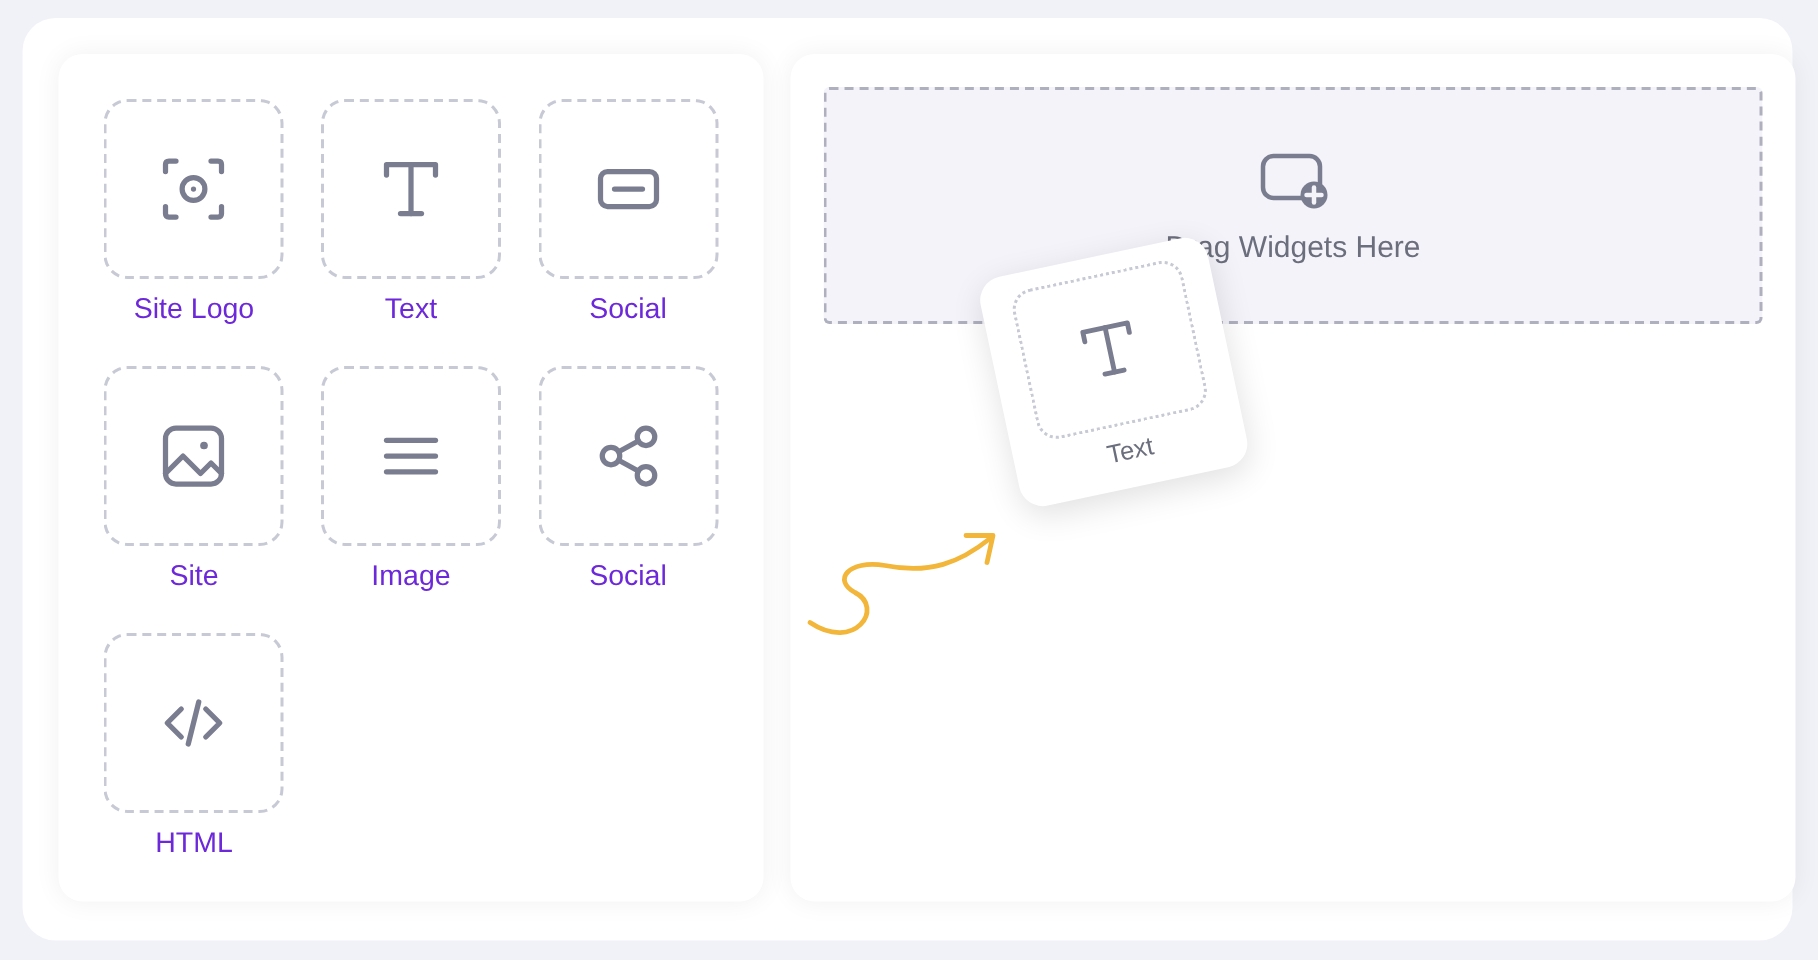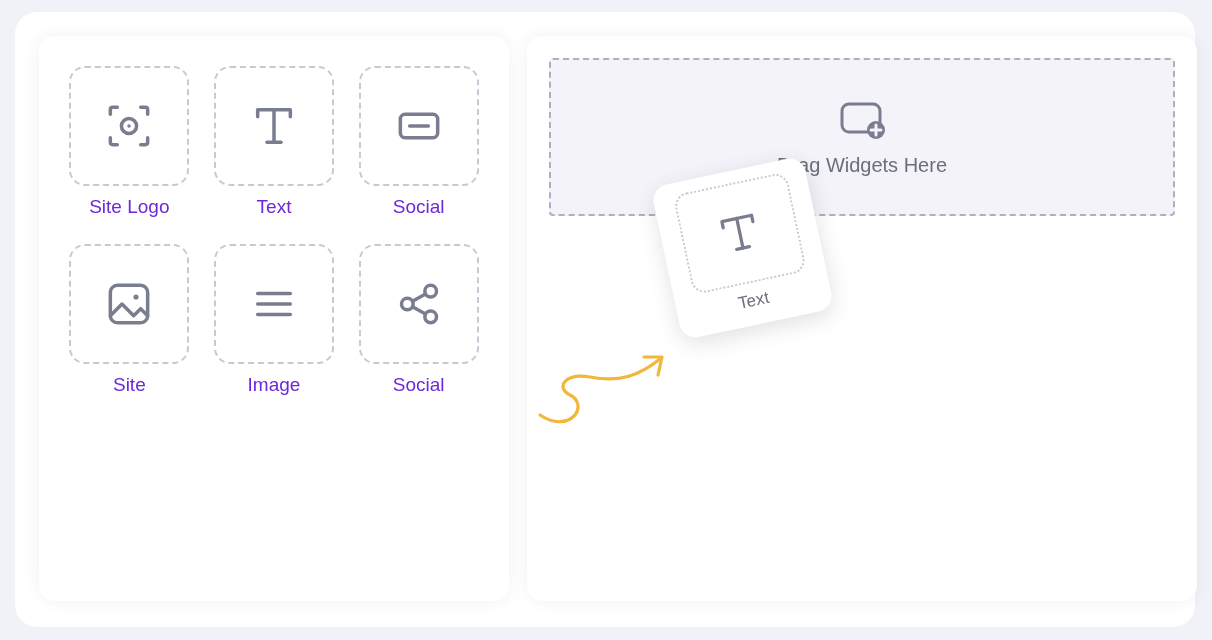--- a/index.html
+++ b/index.html
@@ -199,20 +199,30 @@
             <circle cx="14" cy="24" r="5"></circle>
             <circle cx="34" cy="13" r="5"></circle>
             <circle cx="34" cy="35" r="5"></circle>
             <line x1="18.4" y1="21.6" x2="29.6" y2="15.4"></line>
             <line x1="18.4" y1="26.4" x2="29.6" y2="32.6"></line>
           </svg>
         </div>
         <div class="widget-label">Social</div>
       </div>
 
+      <div class="widget-item">
+        <div class="widget-box">
+          <svg class="icon" width="56" height="56" viewBox="0 0 48 48" fill="none" stroke="#7A7D8F" stroke-width="3" stroke-linecap="round" stroke-linejoin="round">
+            <polyline points="17,16 9,24 17,32"></polyline>
+            <polyline points="31,16 39,24 31,32"></polyline>
+            <line x1="27" y1="12" x2="21" y2="36"></line>
+          </svg>
+        </div>
+        <div class="widget-label">HTML</div>
+      </div>
 
     </div>
   </div>
 
   <div class="drop-panel">
     <div class="drop-zone">
       <svg class="icon" width="56" height="48" viewBox="0 0 56 48" fill="none" stroke="#7A7D8F" stroke-width="3" stroke-linecap="round" stroke-linejoin="round">
         <rect x="8" y="6" width="38" height="28" rx="7"></rect>
         <circle cx="42" cy="32" r="9" fill="#7A7D8F" stroke="none"></circle>
         <line x1="42" y1="27" x2="42" y2="37" stroke="#F3F3F9" stroke-width="3"></line>

